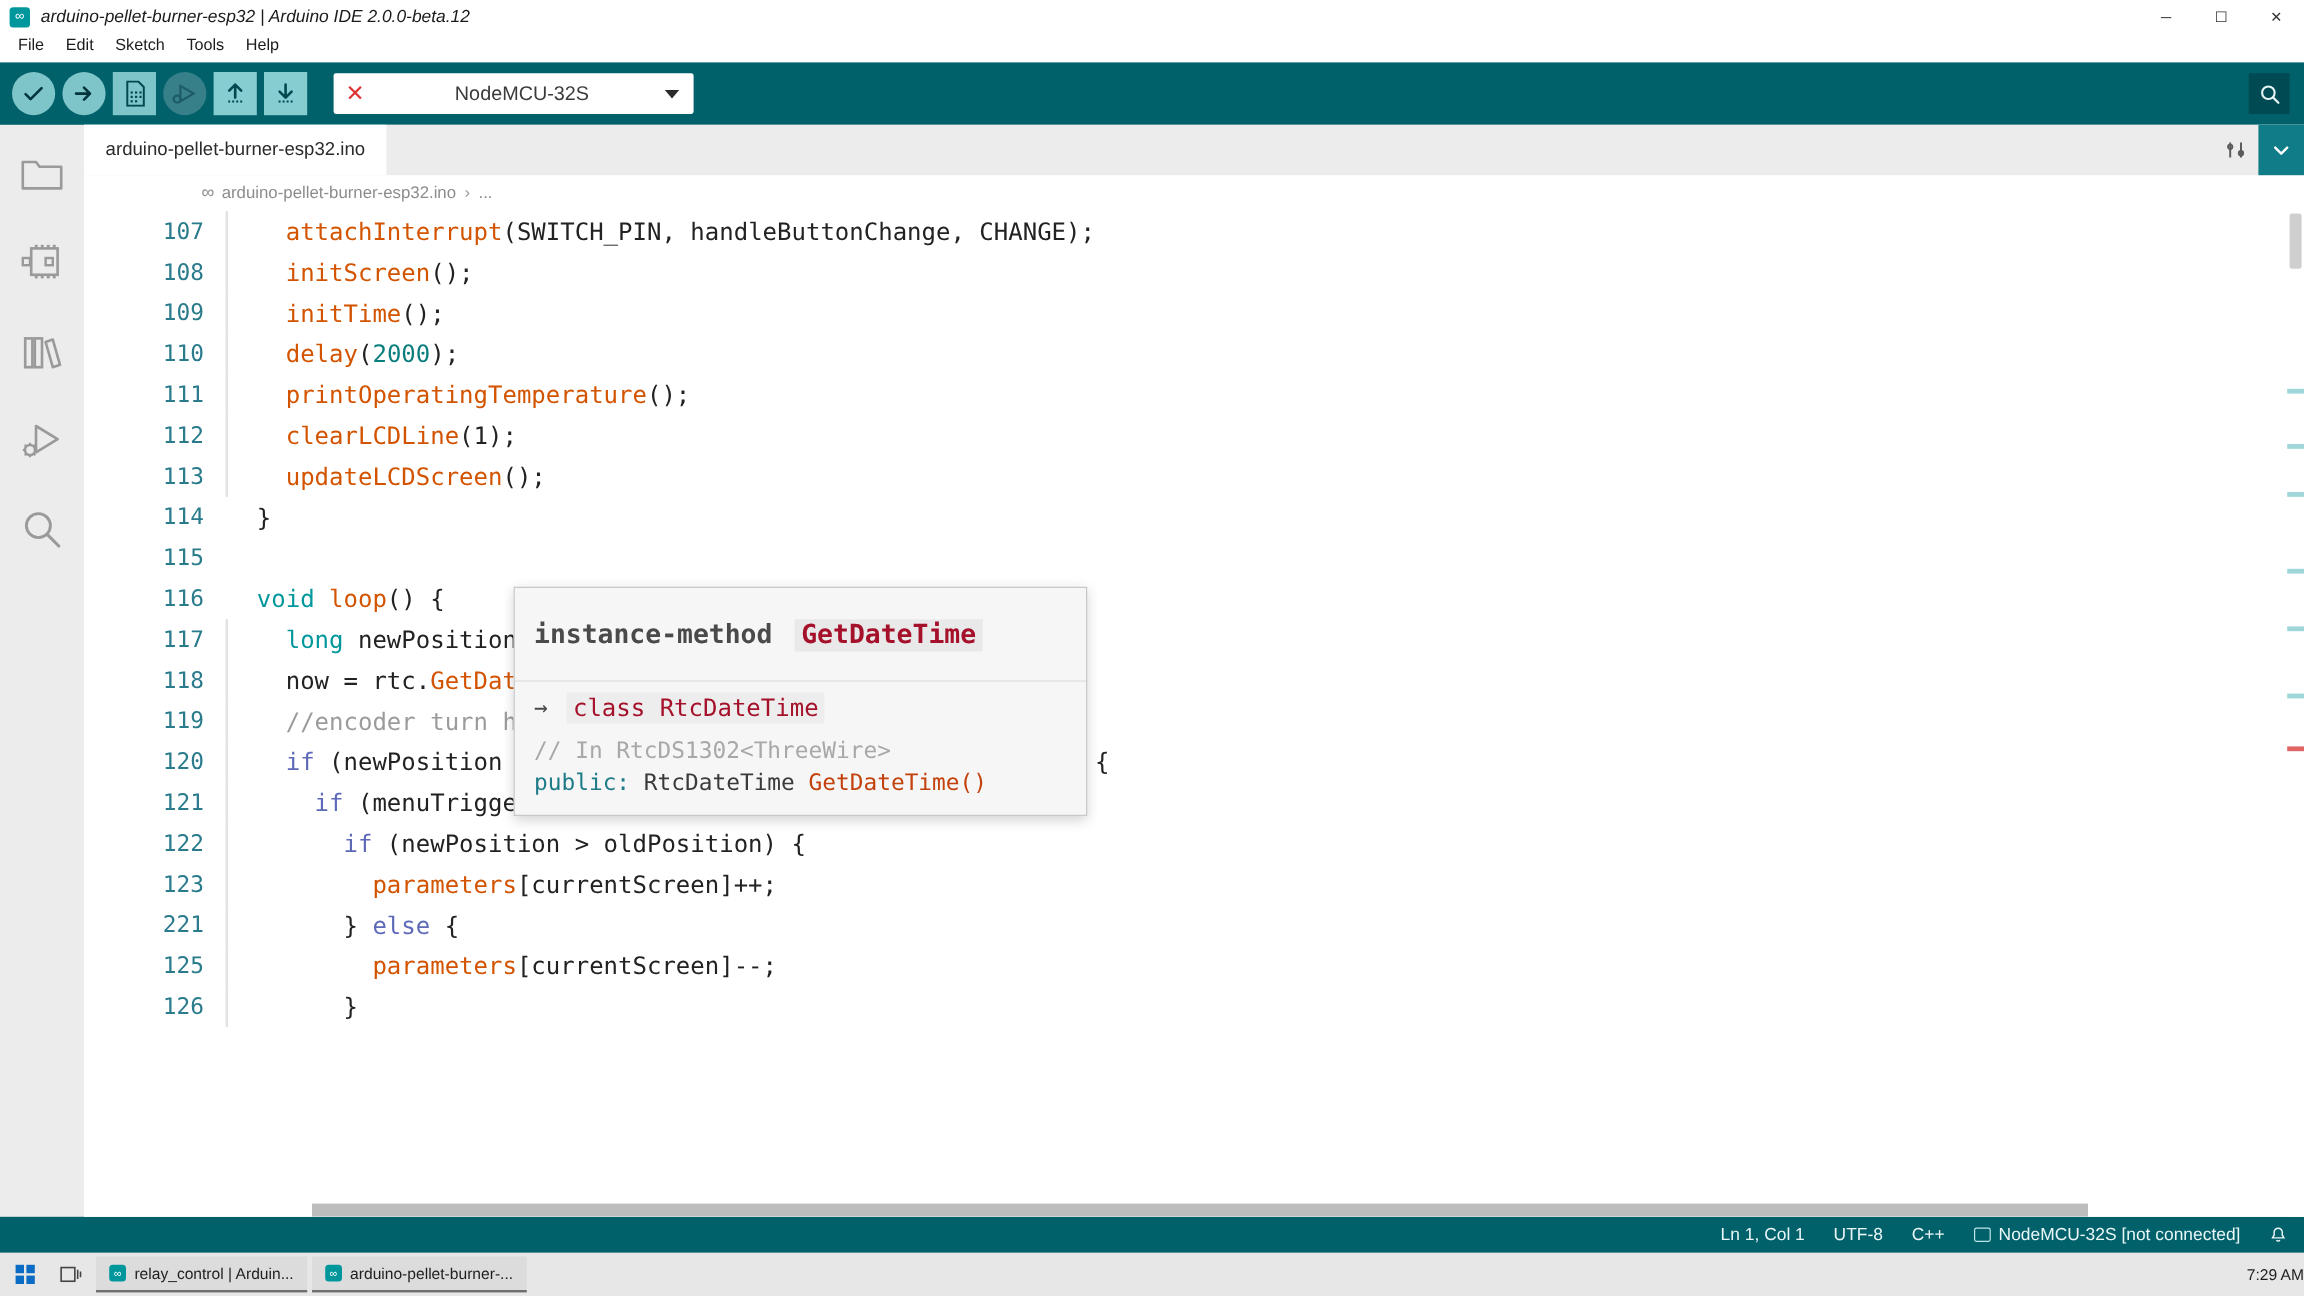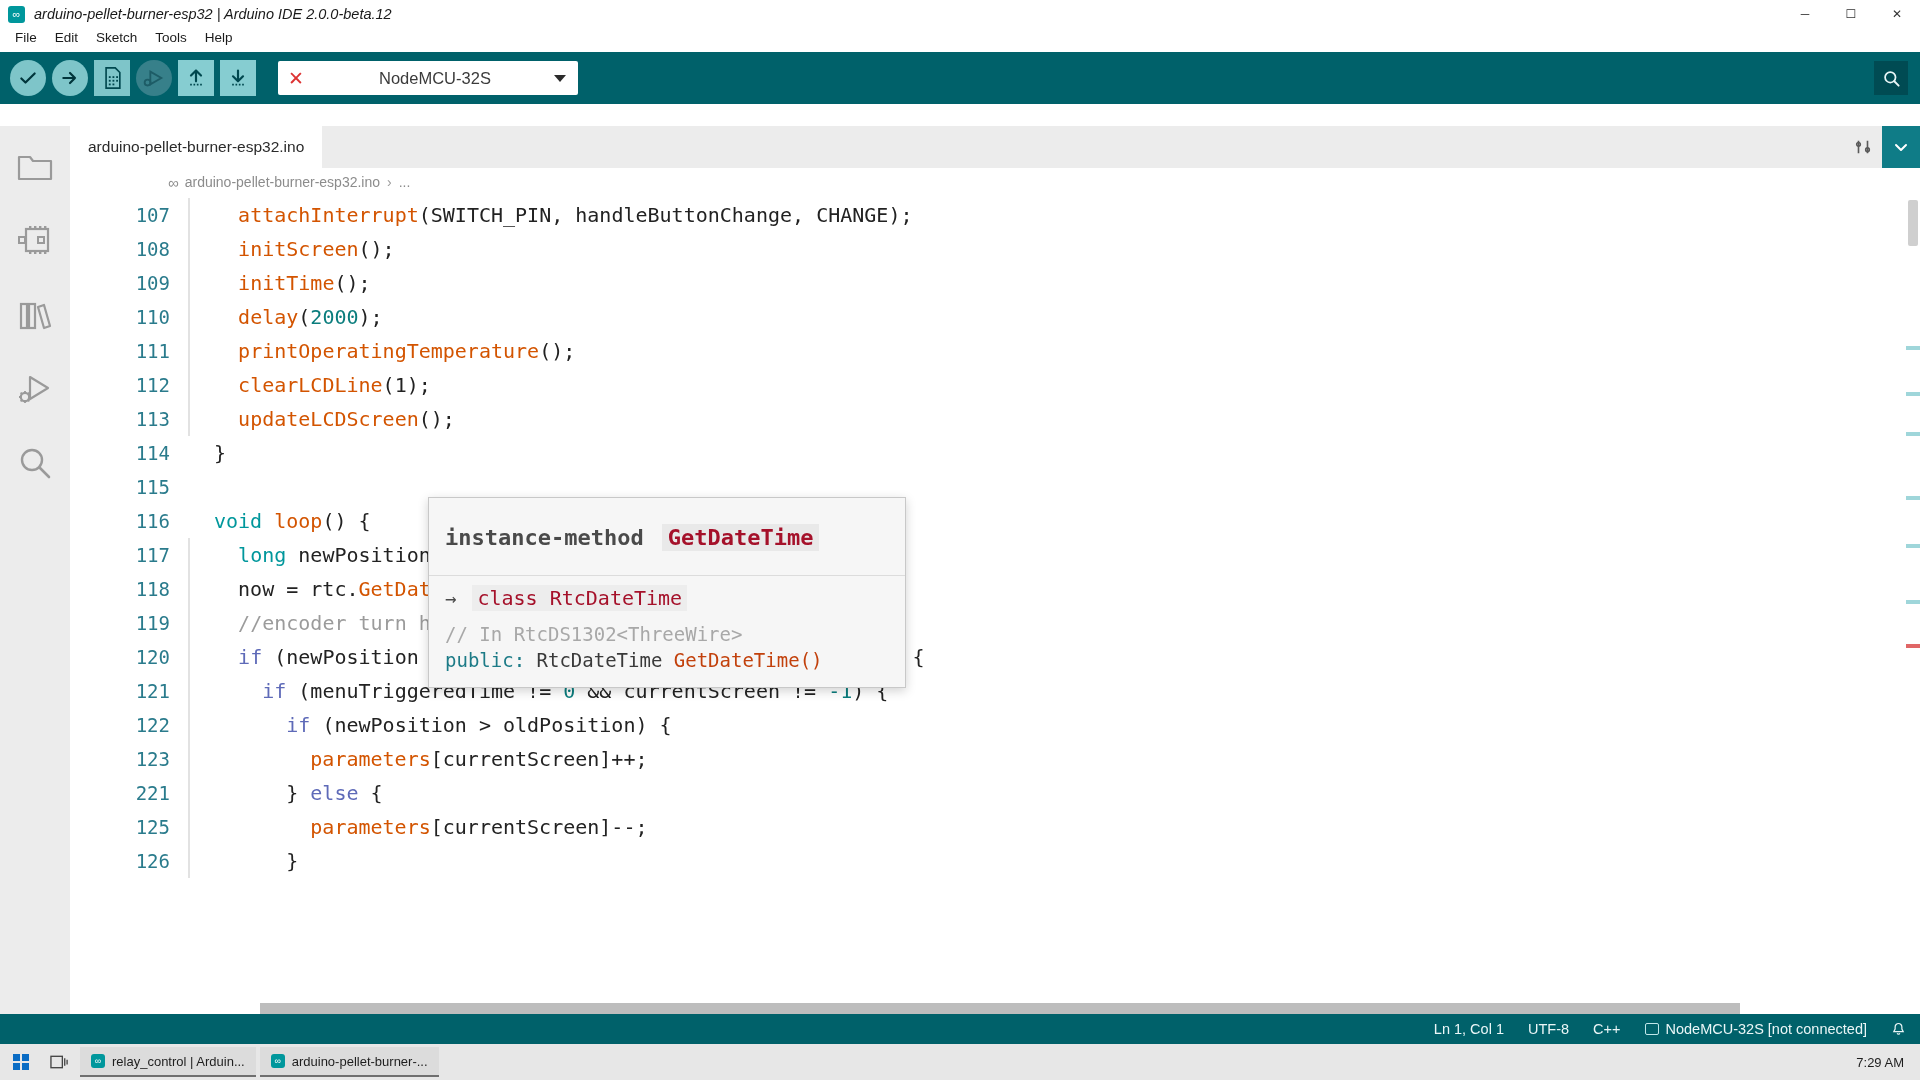--- a/index.html
+++ b/index.html
@@ -64,21 +64,21 @@
     width: 0; height: 0; border-left: 6px solid transparent; border-right: 6px solid transparent;
     border-top: 7px solid #2b2b2b; margin-right: 6px;
   }
   .tb-right { position: absolute; right: 12px; display: flex; align-items: center; }
   .tb-search {
     width: 34px; height: 34px; background: #004b53; display: flex; align-items: center;
     justify-content: center; color: #e9f6f7;
   }
 
   
-  .body-row { flex: 1; display: flex; min-height: 0; margin-top: 22px; }
+  .body-row { flex: 1; display: flex; min-height: 0; }
 
   
   .activitybar {
     width: 70px; background: #ececec; flex: 0 0 70px;
     display: flex; flex-direction: column; align-items: center; padding-top: 18px; gap: 28px;
   }
   .act-icon { width: 46px; height: 46px; display: flex; align-items: center; justify-content: center; color: #9a9a9a; }
 
   
   .editor-col { flex: 1; display: flex; flex-direction: column; min-width: 0; background: #ffffff; }
@@ -124,21 +124,21 @@
   
   .k  { color: #00979c; }          
   .kw { color: #5e6ab8; }          
   .fn { color: #d35400; }          
   .num{ color: #0a7d7d; }          
   .cm { color: #9b9b9b; }          
   .pl { color: #222222; }          
 
   
   .popup {
-    position: absolute; left: 358px; top: 301px; width: 478px;
+    position: absolute; left: 358px; top: 315px; width: 478px;
     background: #f6f6f6; border: 1px solid #c8c8c8;
     box-shadow: 0 3px 10px rgba(0,0,0,.18);
     font-family: "DejaVu Sans Mono", monospace; z-index: 40;
   }
   .pop-head { padding: 26px 16px 24px 16px; display: flex; align-items: center; gap: 18px; }
   .pop-kind { font-size: 22px; font-weight: bold; color: #4a4a4a; }
   .pop-name { font-size: 22px; font-weight: bold; color: #a5112a; background: #e9e9e9; padding: 1px 6px; }
   .pop-div { height: 1px; background: #dcdcdc; }
   .pop-row { padding: 9px 16px 6px 16px; display: flex; align-items: center; gap: 16px; }
   .pop-arrow { font-size: 19px; color: #4a4a4a; }
@@ -185,21 +185,21 @@
   .tb-win {
     height: 30px; background: #dcdcdc; display: flex; align-items: center; gap: 7px;
     padding: 0 11px; font-size: 13px; color: #1e1e1e; border-bottom: 2px solid #6f6f6f;
     max-width: 230px; white-space: nowrap;
   }
   .tb-win .dot {
     width: 14px; height: 14px; border-radius: 3px; background: #00979c; flex: 0 0 auto;
     display: flex; align-items: center; justify-content: center; color: #fff; font-size: 9px;
   }
   .tb-right-zone {
-    margin-left: auto; display: flex; align-items: center; gap: 16px; padding-right: 16px;
+    margin-left: auto; display: flex; align-items: center; gap: 16px; padding-right: 0;
     font-size: 13px; color: #1e1e1e;
   }
 </style>
 </head>
 <body>
 
 <div class="app">
 
   <div class="titlebar">
     <span class="title-logo">∞</span>

